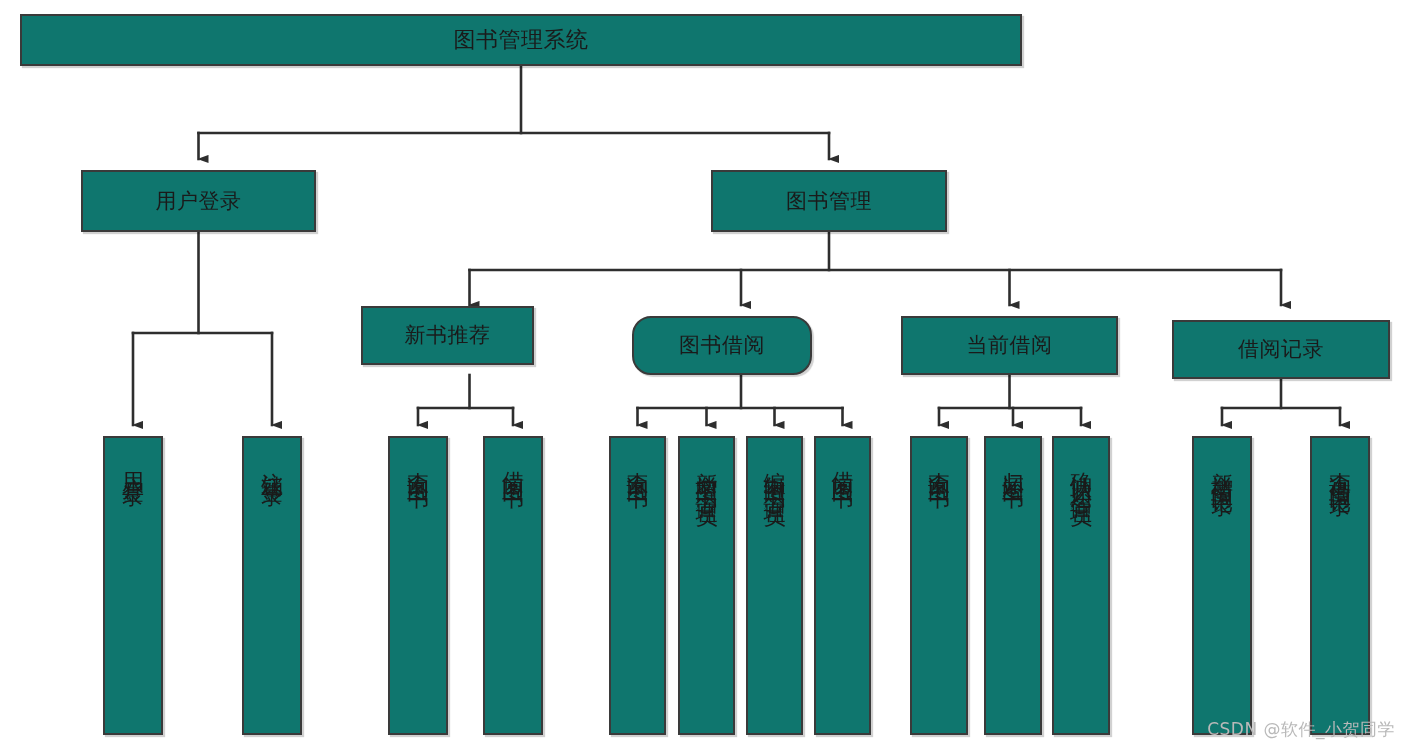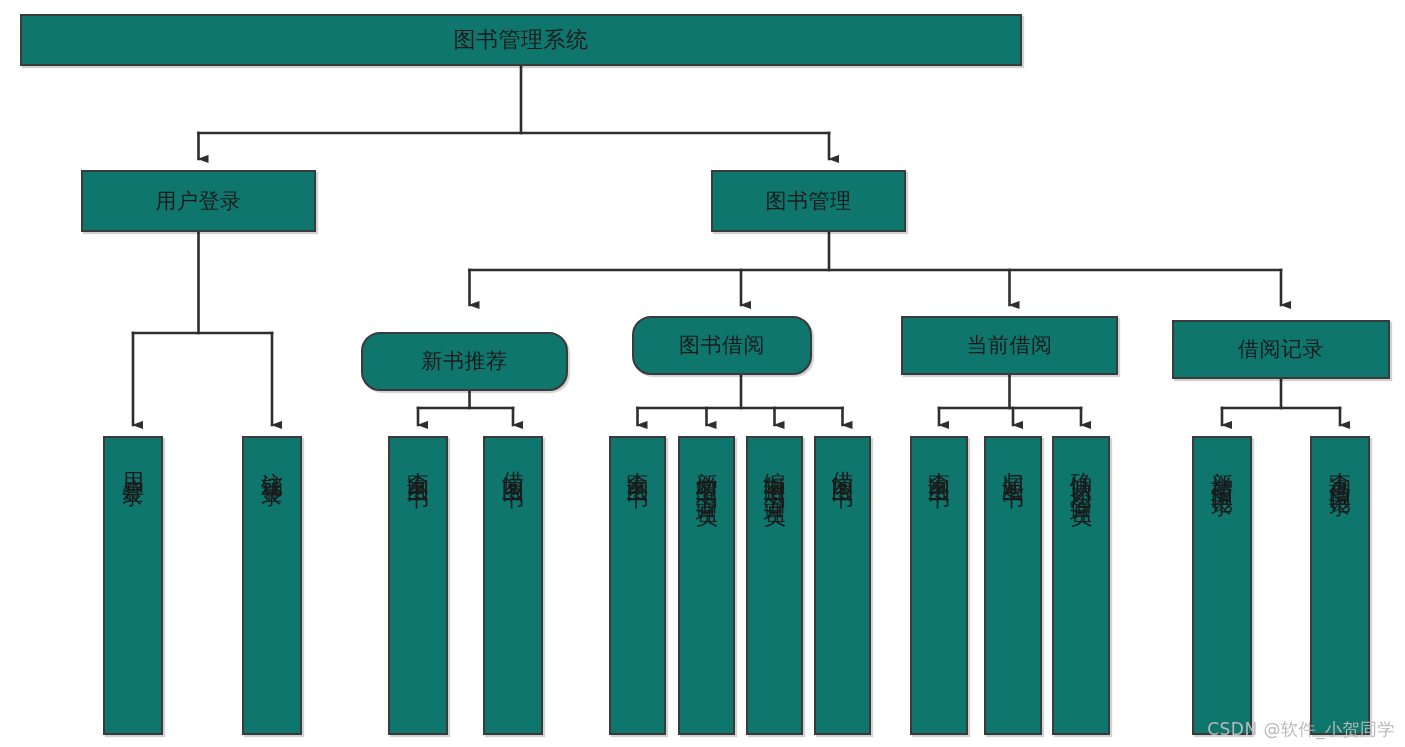--- a/index.html
+++ b/index.html
@@ -120,25 +120,25 @@
   </svg>
 
   <div class="node root horiz" style="left: 20px; top: 14px; width: 1002px; height: 52px;">
     <span class="node-label">图书管理系统</span>
   </div>
 
   <div class="node horiz" style="left: 81px; top: 170px; width: 235px; height: 62px;">
     <span class="node-label">用户登录</span>
   </div>
 
-  <div class="node horiz" style="left: 711px; top: 170px; width: 195px; height: 62px;">
+  <div class="node horiz" style="left: 711px; top: 170px; width: 236px; height: 62px;">
     <span class="node-label">图书管理</span>
   </div>
 
-  <div class="node horiz" style="left: 361px; top: 332px; width: 207px; height: 59px; border-radius: 19px;">
+  <div class="node horiz" style="left: 361px; top: 306px; width: 173px; height: 59px;">
     <span class="node-label">新书推荐</span>
   </div>
 
   <div class="node horiz" style="left: 632px; top: 316px; width: 180px; height: 59px; border-radius: 19px;">
     <span class="node-label">图书借阅</span>
   </div>
 
   <div class="node horiz" style="left: 901px; top: 316px; width: 217px; height: 59px;">
     <span class="node-label">当前借阅</span>
   </div>

